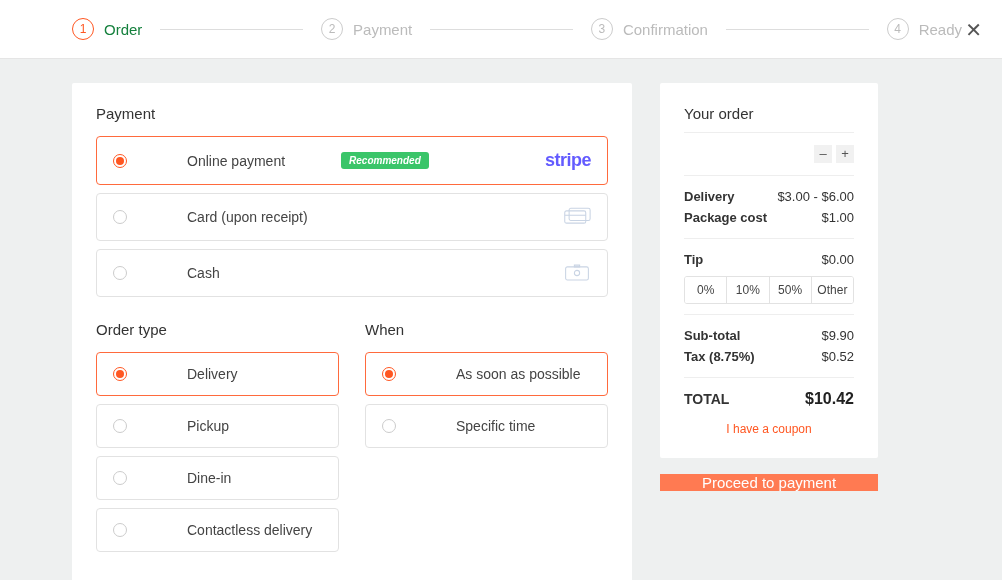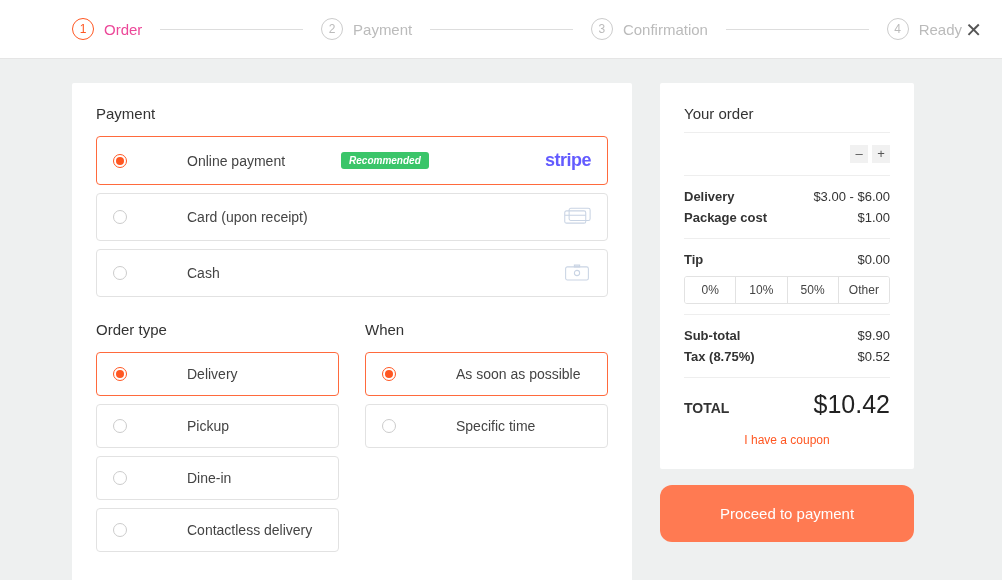--- a/index.html
+++ b/index.html
@@ -24,21 +24,21 @@
     .step-circle {
       width: 22px; height: 22px;
       border-radius: 50%;
       border: 1px solid #ccc;
       display: flex; align-items: center; justify-content: center;
       font-size: 12px;
       color: #bbb;
       margin-right: 10px;
     }
     .step.active .step-circle { border-color: #ff5722; color: #ff5722; }
-    .step.active .step-label { color: #ec4899; font-weight: 500; }
+    .step.active .step-label { color: #15803d; font-weight: 500; }
     .step-label { color: #bbb; font-size: 15px; }
     .step-line {
       flex: 1;
       height: 1px;
       background: #ddd;
       margin: 0 18px;
     }
     .close-x {
       position: absolute; right: 20px; top: 18px;
       font-size: 20px; color: #555; cursor: pointer;
@@ -140,37 +140,37 @@
       font-size: 12px;
       cursor: pointer;
       color: #444;
     }
     .tip-btn:last-child { border-right: none; }
     .total-line {
       display: flex; justify-content: space-between; align-items: baseline;
       margin-top: 12px;
     }
     .total-label { font-weight: 700; font-size: 14px; }
-    .total-val { font-weight: 400; font-size: 25px; color: #222; }
+    .total-val { font-weight: 700; font-size: 16px; color: #222; }
     .coupon {
       display: block;
       text-align: center;
       color: #ff5722;
       font-size: 12px;
       margin-top: 14px;
       cursor: pointer;
     }
     .proceed {
       width: 100%;
       background: #ff7a52;
       color: #fff;
       border: none;
-      padding: 20px;
+      padding: 0;
       font-size: 15px;
-      border-radius: 12px;
+      border-radius: 0;
       margin-top: 16px;
       cursor: pointer;
     }
   </style>
 </head>
 <body>
 
 <div class="stepper">
   <div class="step active">
     <span class="step-circle">1</span>
@@ -259,21 +259,21 @@
           <span class="opt-label">As soon as possible</span>
         </div>
         <div class="opt">
           <span class="radio"></span>
           <span class="opt-label">Specific time</span>
         </div>
       </div>
     </div>
   </div>
 
-  <div style="width:254px">
+  <div style="width:218px">
     <div class="card summary">
       <h3>Your order</h3>
 
       <div class="qty-ctrl">
         <button class="qty-btn">–</button>
         <button class="qty-btn">+</button>
       </div>
 
       <div class="divider"></div>
 

